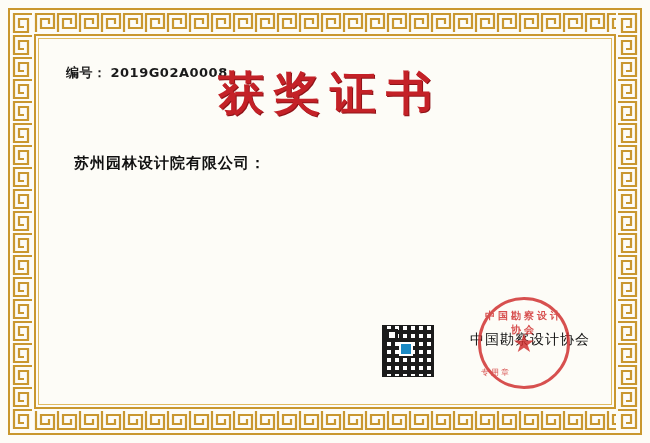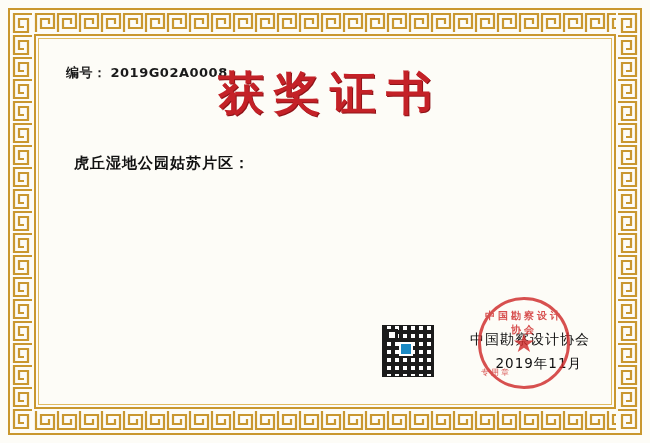--- a/index.html
+++ b/index.html
@@ -190,27 +190,26 @@
   <div class="band-inner-line2"></div>
 
   <div class="content">
 
     <div class="serial-row">
       <span class="serial-label">编号：</span><span class="serial-value">2019G02A0008</span>
     </div>
 
     <div class="title">获奖证书</div>
 
-    <div class="recipient">虎丘湿地公园姑苏片区：</div>
+    <div class="recipient">苏州园林设计院有限公司：</div>
 
 
     <div class="qr"></div>
 
     <div class="issuer">中国勘察设计协会</div>
-    <div class="issue-date">2019年11月</div>
 
     <div class="seal">
       <div class="seal-top">中国勘察设计协会</div>
       <div class="star">★</div>
       <div class="seal-bottom">专用章</div>
     </div>
 
   </div>
 </div>
 

